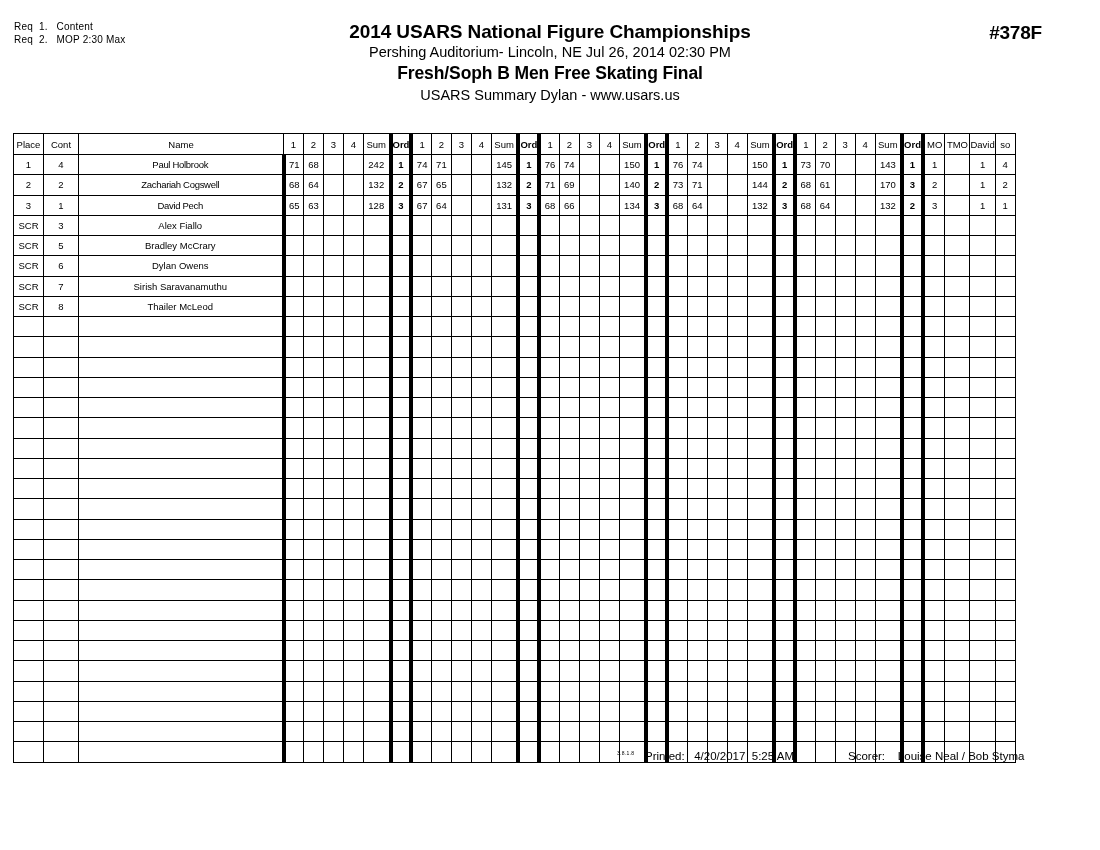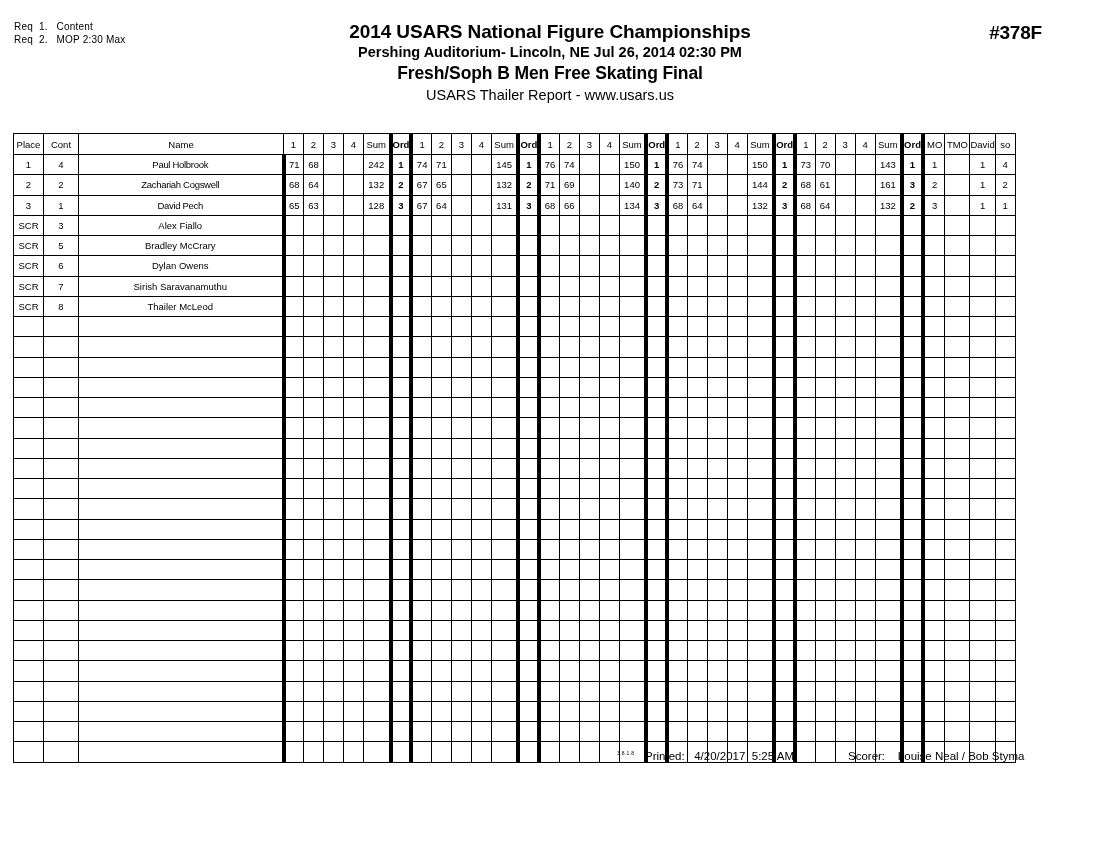--- a/index.html
+++ b/index.html
@@ -15,21 +15,21 @@
   .req-block{
     position:absolute;left:14px;top:21px;
     font-size:10px;line-height:12.5px;letter-spacing:.2px;
   }
   .req-line{white-space:pre;}
   .title-block{
     position:absolute;left:0;top:20px;width:1100px;
     text-align:center;
   }
   .t1{font-size:19px;font-weight:bold;line-height:23px;letter-spacing:-.1px;}
-  .t2{font-size:14.5px;line-height:19px;font-weight:bold;}
+  .t2{font-size:14.5px;line-height:19px;font-weight:normal;}
   .t3{font-size:17.5px;font-weight:bold;line-height:23px;letter-spacing:-.1px;}
   .t4{font-size:14.5px;line-height:21px;}
   .event-no{
     position:absolute;right:58px;top:22px;
     font-size:19px;font-weight:bold;letter-spacing:-.2px;
   }
 
   
   .sheet{
     position:absolute;left:13px;top:133px;
@@ -96,21 +96,21 @@
 
 <div class="req-block">
   <div class="req-line">Req  1.   Content</div>
   <div class="req-line">Req  2.   MOP 2:30 Max</div>
 </div>
 
 <div class="title-block">
   <div class="t1">2014 USARS National Figure Championships</div>
   <div class="t2">Pershing Auditorium- Lincoln, NE  Jul 26, 2014  02:30 PM</div>
   <div class="t3">Fresh/Soph B Men Free Skating Final</div>
-  <div class="t4">USARS Thailer Report - www.usars.us</div>
+  <div class="t4">USARS Summary Dylan - www.usars.us</div>
 </div>
 
 <div class="event-no">#378F</div>
 
 <table class="sheet" id="sheet">
   <colgroup id="cg">
       <col style="width: 30px;">
       <col style="width: 35px;">
       <col style="width: 205px;">
       <col style="width: 20px;">
@@ -254,21 +254,21 @@
         <td class="num grpstart">73</td>
         <td class="num">71</td>
         <td class="num"></td>
         <td class="num"></td>
         <td class="sum">144</td>
         <td class="ord ordv">2</td>
         <td class="num grpstart">68</td>
         <td class="num">61</td>
         <td class="num"></td>
         <td class="num"></td>
-        <td class="sum">161</td>
+        <td class="sum">170</td>
         <td class="ord ordv">3</td>
         <td class="mo">2</td>
         <td class="mo"></td>
         <td class="mo">1</td>
         <td class="mo">2</td>
       </tr>
       <tr>
         <td class="rank">3</td>
         <td class="rank">1</td>
         <td class="name">David Pech</td>

